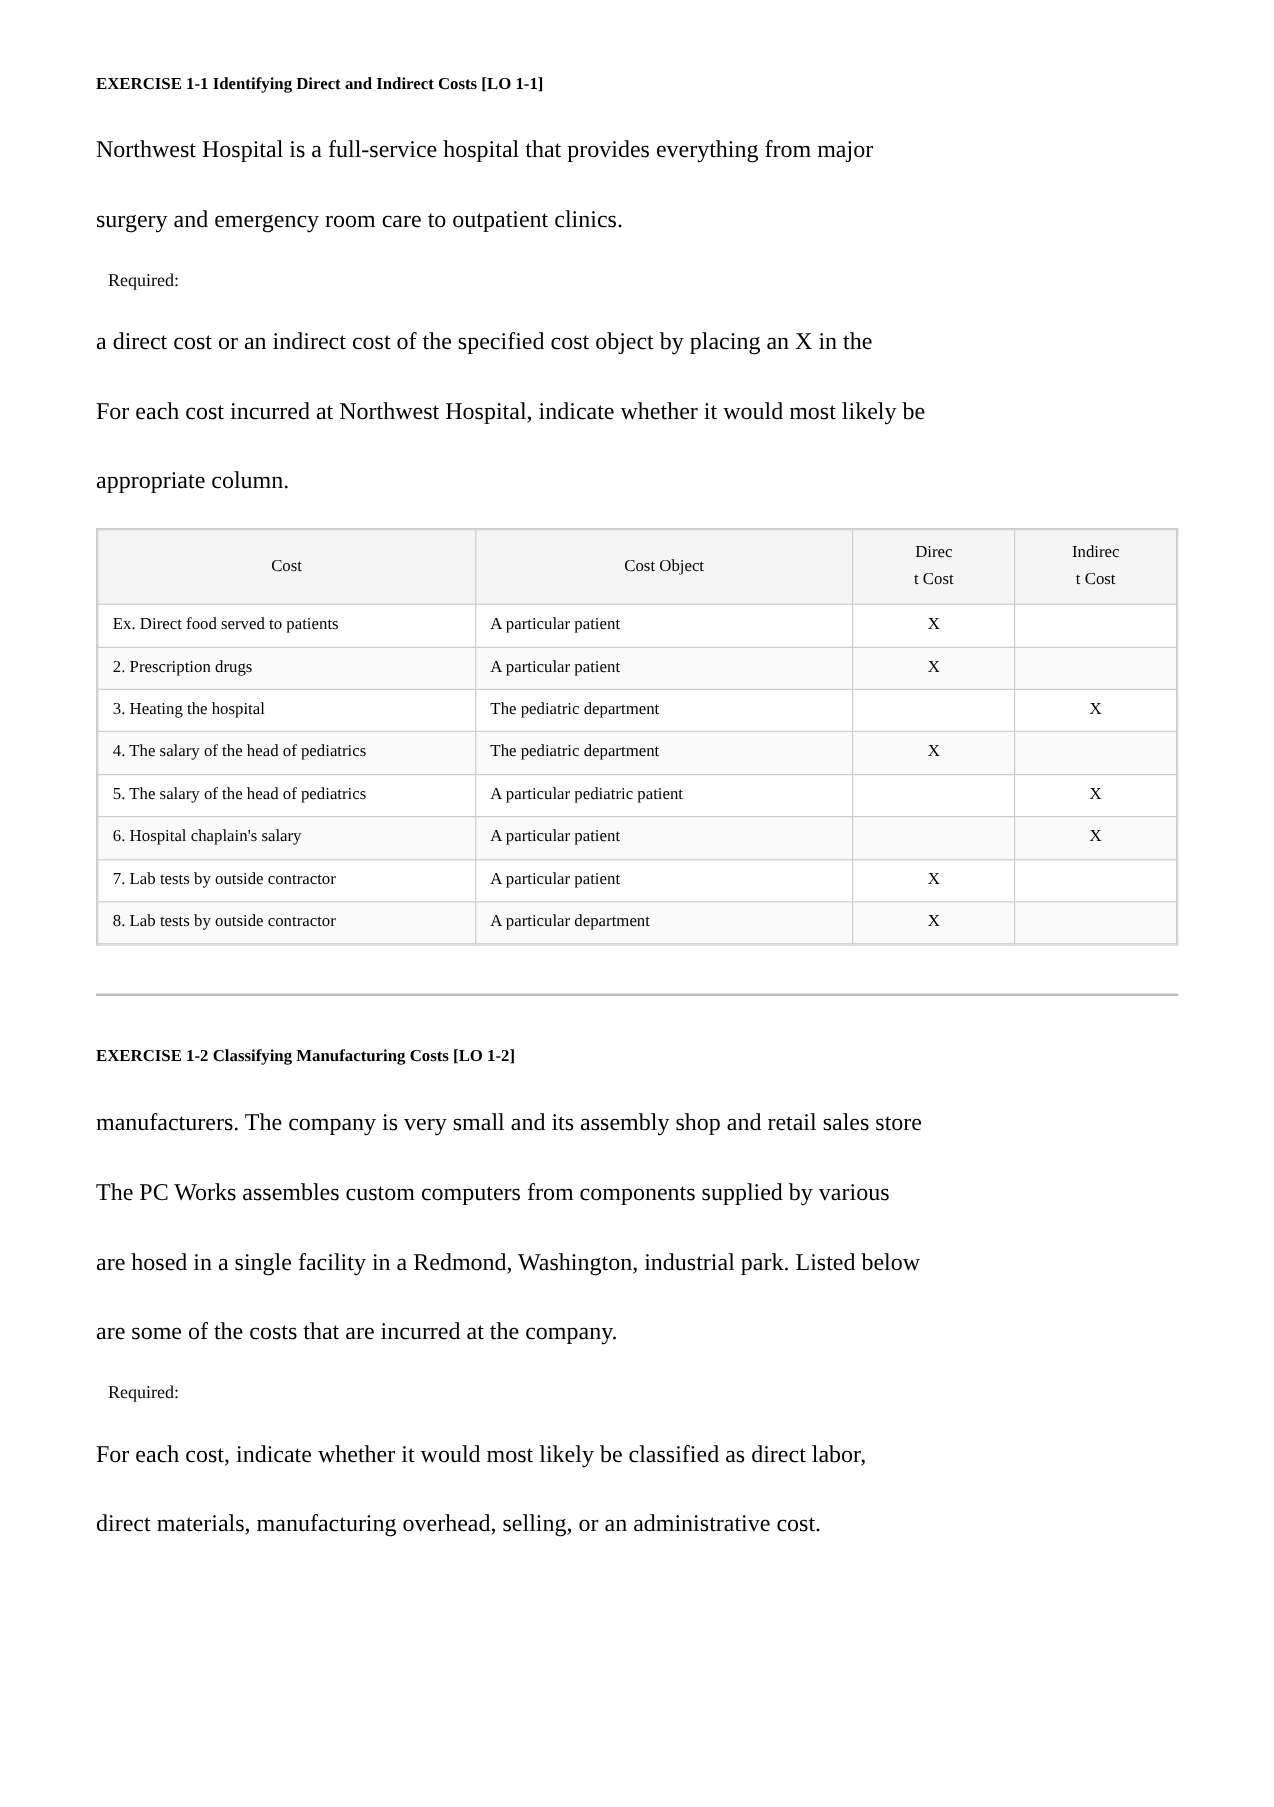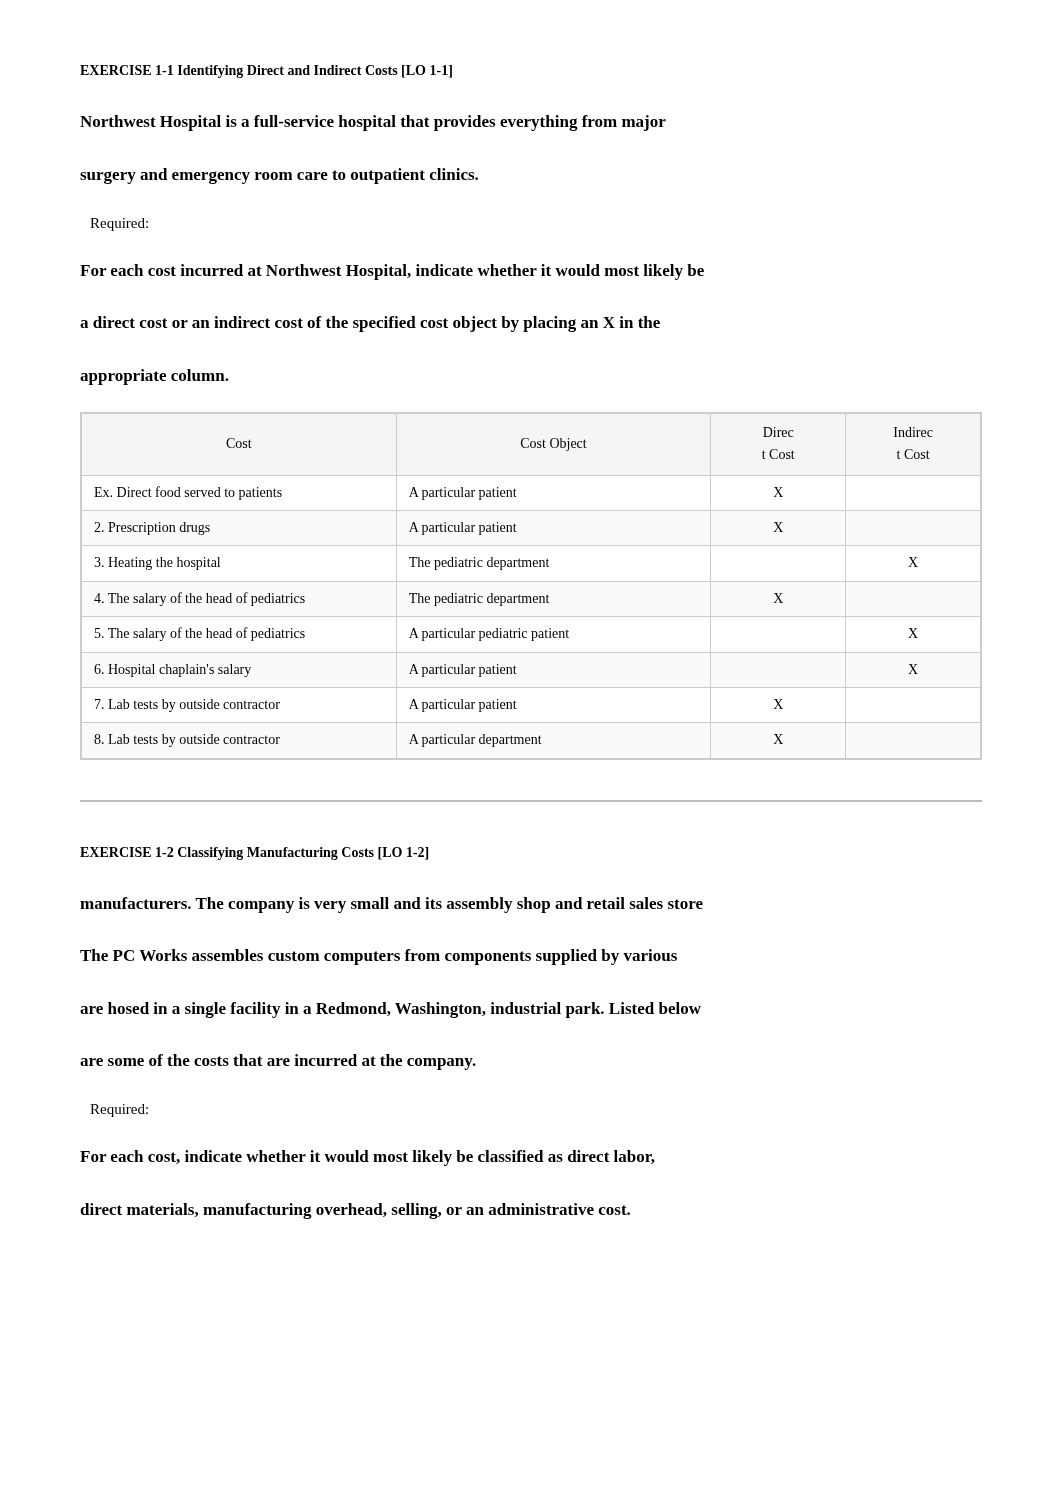--- a/index.html
+++ b/index.html
@@ -16,24 +16,23 @@
       padding: 40px 80px;
       line-height: 1.6;
     }
     .exercise-title {
       font-size: 14px;
       font-weight: bold;
       margin-bottom: 24px;
       margin-top: 20px;
     }
     .body-text {
-      font-size: 17px;
+      font-size: 20px;
       margin-bottom: 20px;
       line-height: 1.9;
-      font-weight: bold;
     }
     .required-label {
       font-size: 15px;
       margin-bottom: 20px;
       margin-left: 10px;
     }
     .table-container {
       margin: 20px 0 30px 0;
       border: 1px solid #ccc;
     }
@@ -86,22 +85,22 @@
     }
   </style>
 </head>
 <body>
 
 <div>
   <p class="exercise-title">EXERCISE 1-1 Identifying Direct and Indirect Costs [LO 1-1]</p>
   <p class="body-text">Northwest Hospital is a full-service hospital that provides everything from major</p>
   <p class="body-text">surgery and emergency room care to outpatient clinics.</p>
   <p class="required-label">Required:</p>
+  <p class="body-text">a direct cost or an indirect cost of the specified cost object by placing an X in the</p>
   <p class="body-text">For each cost incurred at Northwest Hospital, indicate whether it would most likely be</p>
-  <p class="body-text">a direct cost or an indirect cost of the specified cost object by placing an X in the</p>
   <p class="body-text">appropriate column.</p>
 
   <div class="table-container">
     <table>
       <thead>
         <tr>
           <th colspan="1" class="cost-col">Cost</th>
           <th colspan="1" class="object-col">Cost Object</th>
           <th class="direct-col">
             <span>Direc</span><br>

